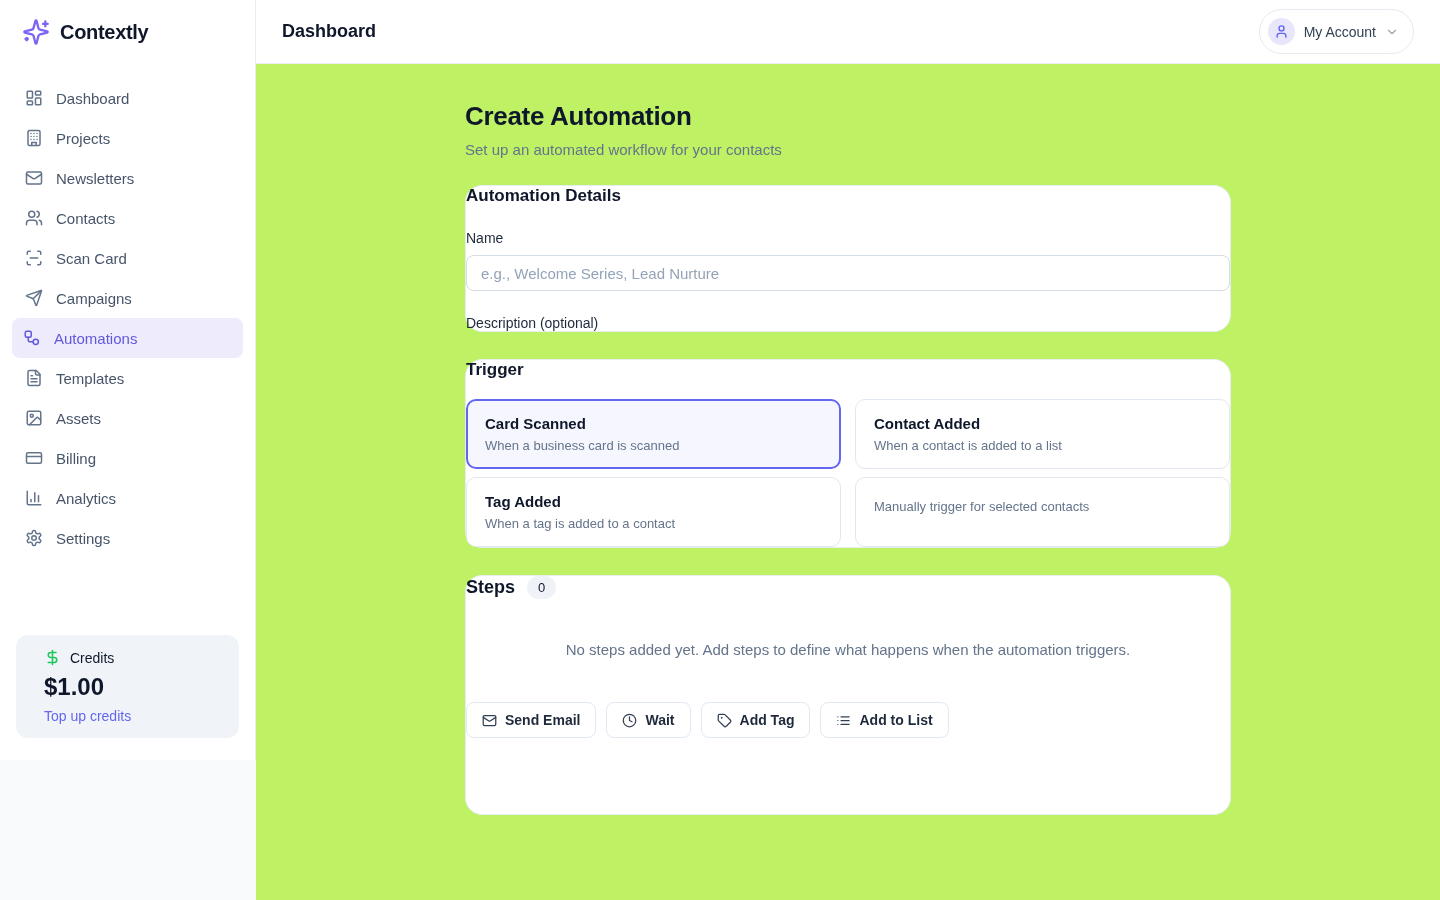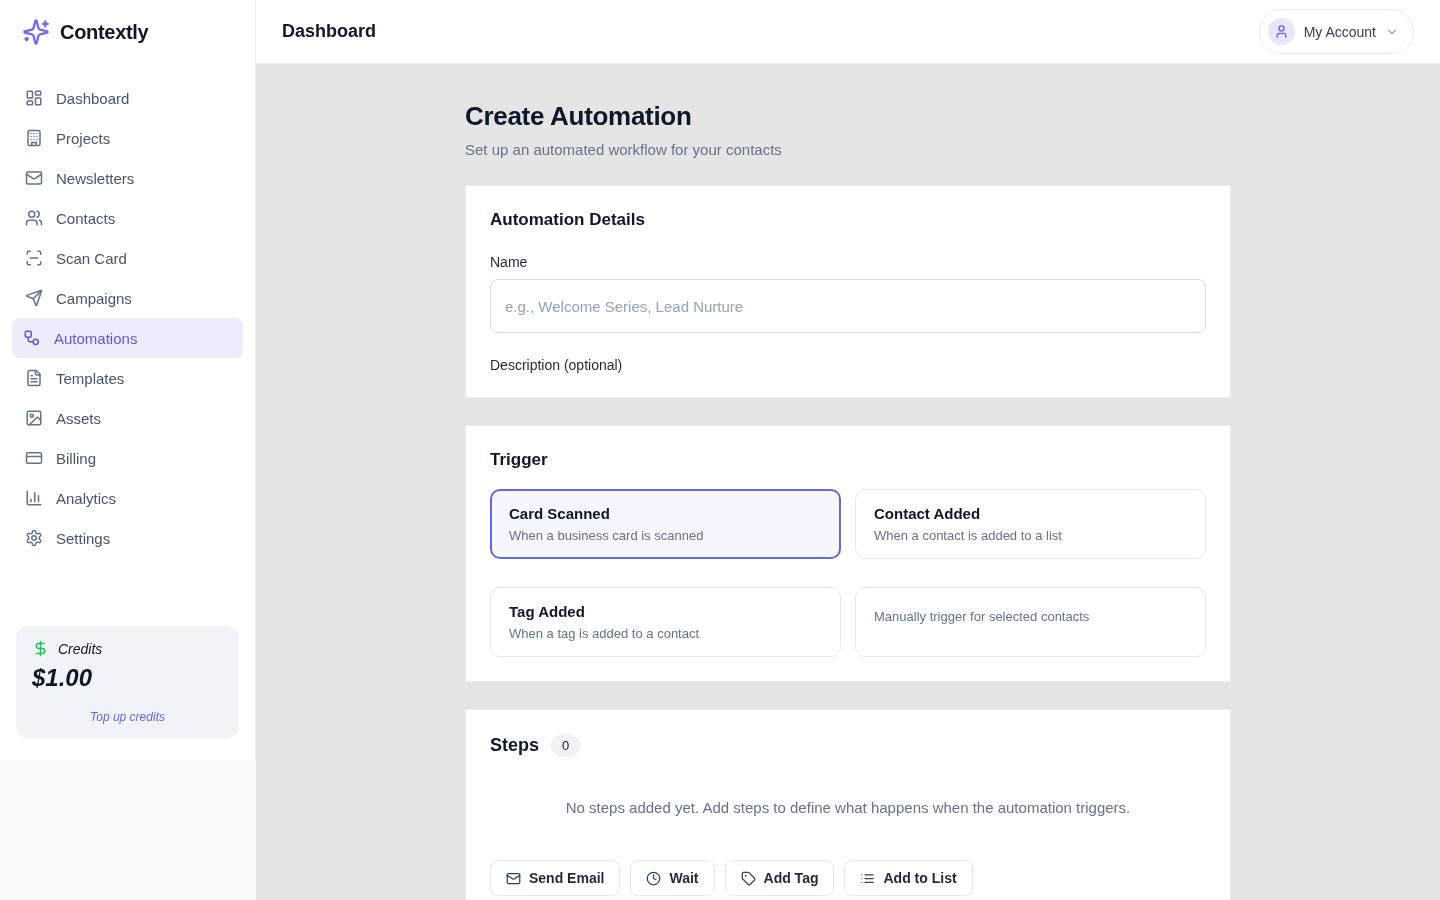--- a/index.html
+++ b/index.html
@@ -23,25 +23,25 @@
   .nav-item {
     height: 40px; display: flex; align-items: center; gap: 13px;
     padding: 0 13px; border-radius: 8px; font-size: 15px; color: #475569; cursor: pointer;
   }
   .nav-item .nav-icon { color: #64748B; }
   .nav-item.active { background: #EDEBFC; color: #6159DB; font-weight: 500; padding-left: 11px; }
   .nav-item.active .nav-icon { color: #6159DB; }
 
   .credits-card {
     position: absolute; left: 16px; right: 16px; bottom: 22px;
-    background: #F0F4F8; border-radius: 12px; padding: 14px 16px; font-style: italic;
+    background: #F0F4F8; border-radius: 12px; padding: 14px 28px;
   }
   .credits-top { display: flex; align-items: center; gap: 9px; font-size: 14px; color: #0F172A; }
   .credits-amount { font-size: 24px; font-weight: 700; margin-top: 7px; color: #0F172A; }
-  .credits-link { font-size: 12px; color: #6366F1; margin-top: 18px; cursor: pointer; text-align: center; }
+  .credits-link { font-size: 14px; color: #6366F1; margin-top: 7px; cursor: pointer; }
 
   
   .right-col { flex: 1; display: flex; flex-direction: column; height: 900px; }
   .topbar {
     height: 64px; background: #FFFFFF; border-bottom: 1px solid #E9EEF4;
     display: flex; align-items: center; justify-content: space-between;
     padding: 0 26px; flex: 0 0 64px;
   }
   .topbar-title { font-size: 18px; font-weight: 700; color: #0F172A; }
   .account-btn {
@@ -49,41 +49,41 @@
     border: 1px solid #E5EAF0; border-radius: 9999px; padding: 8px 14px 8px 8px; cursor: pointer;
   }
   .avatar {
     width: 27px; height: 27px; border-radius: 50%; background: #E7E6FB;
     display: flex; align-items: center; justify-content: center; color: #6366F1;
   }
   .account-label { font-size: 14px; color: #334155; }
   .chev { color: #94A3B8; }
 
   
-  .main { flex: 1; overflow: hidden; background: #e5e5e5; }
+  .main { flex: 1; overflow: hidden; background: #bef264; }
   .content { width: 766px; margin: 0 auto; padding-top: 37px; }
   .page-title { font-size: 26px; font-weight: 700; letter-spacing: -0.3px; color: #0F172A; }
   .page-subtitle { font-size: 15px; color: #64748B; margin-top: 9px; }
 
   .card {
-    background: #FFFFFF; border: 1px solid #E7ECF2; border-radius: 0;
-    padding: 24px; margin-top: 27px;
+    background: #FFFFFF; border: 1px solid #E7ECF2; border-radius: 17px;
+    margin-top: 27px;
   }
   .card-heading { font-size: 17px; font-weight: 700; color: #0F172A; }
 
   .field-label { font-size: 14px; font-weight: 500; color: #1E293B; margin-top: 24px; }
   .text-input {
-    width: 100%; height: 54px; margin-top: 9px; border: 1px solid #D4DCE5;
+    width: 100%; height: 36px; margin-top: 9px; border: 1px solid #D4DCE5;
     border-radius: 8px; padding: 0 14px; font-size: 15px; color: #0F172A;
     font-family: "Liberation Sans", "DejaVu Sans", sans-serif; background: #FFFFFF; outline: none;
   }
   .text-input::placeholder { color: #94A3B8; }
 
   .trigger-grid {
-    display: grid; grid-template-columns: 1fr 1fr; gap: 28px 14px; margin-top: 19px;
+    display: grid; grid-template-columns: 1fr 1fr; gap: 8px 14px; margin-top: 19px;
   }
   .trigger-option {
     border: 1px solid #E2E8F0; border-radius: 10px; padding: 15px 18px;
     background: #FFFFFF; cursor: pointer;
   }
   .trigger-option.selected { border: 2px solid #6366F1; background: #F6F6FE; padding: 14px 17px; }
   .trigger-title { font-size: 15px; font-weight: 600; color: #0F172A; }
   .trigger-desc { font-size: 13px; color: #64748B; margin-top: 6px; }
 
   .steps-header { display: flex; align-items: center; gap: 12px; }

